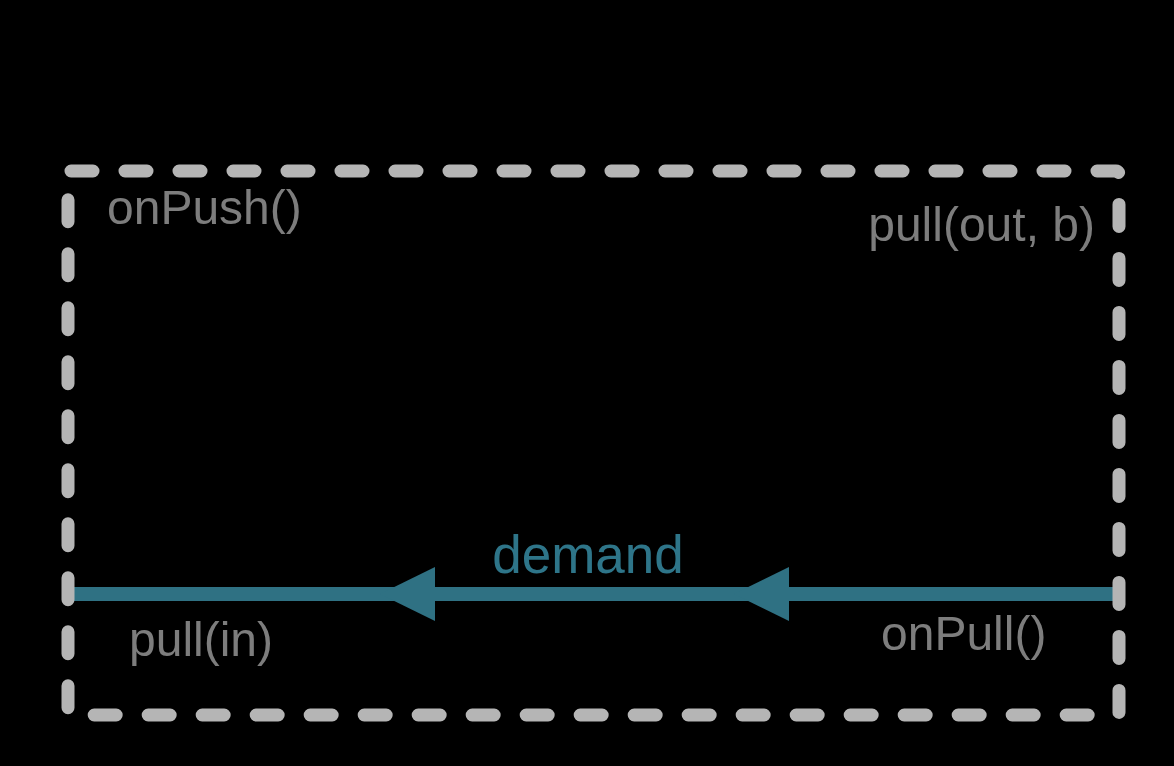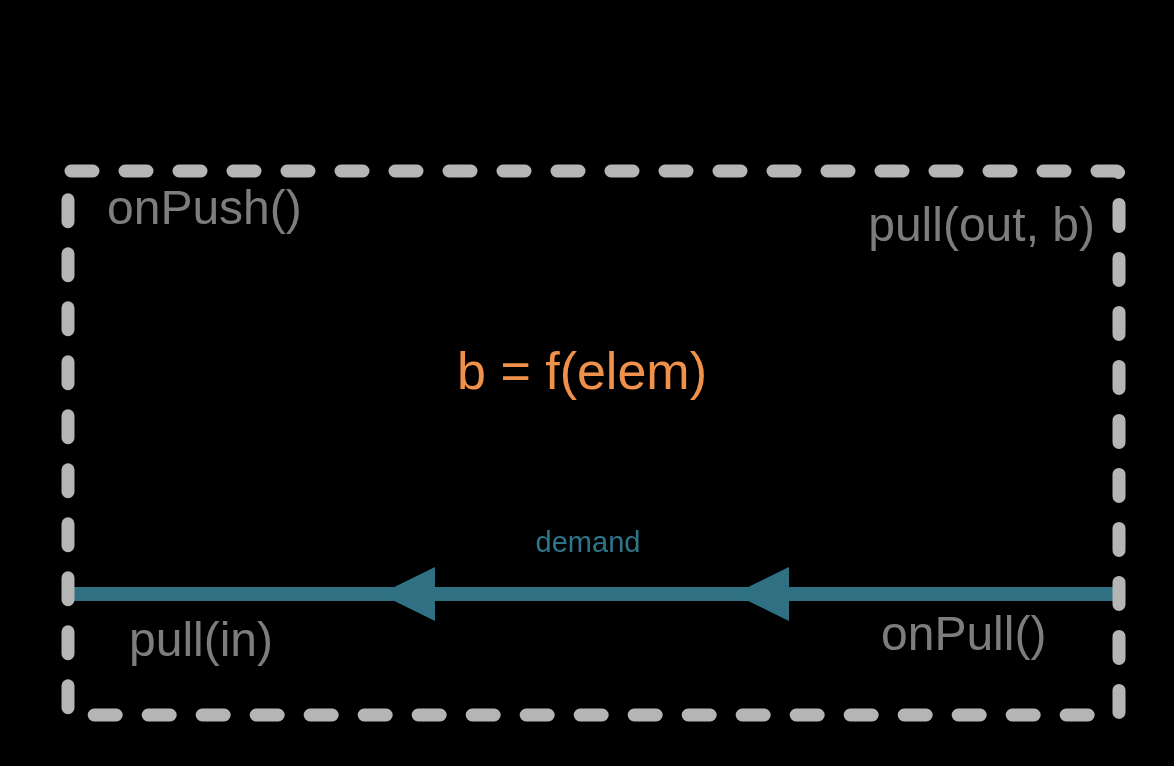--- a/index.html
+++ b/index.html
@@ -33,21 +33,21 @@
     color: var(--color-label_gray, #7d7d7d);
     font-size: 48px;
   }
   .lbl.formula {
     color: var(--color-formula_orange, #f0914b);
     font-size: 52px;
     transform: translateX(-50%);
   }
   .lbl.demand {
     color: var(--color-demand_teal, #2e7589);
-    font-size: 29px;
+    font-size: 53px;
     transform: translateX(-50%);
   }
 </style>
 </head>
 <body>
 
 <div class="canvas">
 
   <svg class="overlay-svg" viewBox="0 0 1174 766" xmlns="http://www.w3.org/2000/svg">
 
@@ -57,21 +57,20 @@
       <polygon points="734,594 789,567 789,621" fill="#2f7183"></polygon>
     </g>
 
     <rect x="68" y="171" width="1051" height="544" rx="3" fill="none" stroke-width="13" stroke-dasharray="22 32" stroke-linecap="round" stroke="#b5b5b5"></rect>
   </svg>
 
   <div class="lbl gray" style="left:91px; top:184px;margin-left:16px;">onPush()</div>
 
   <div class="lbl gray" style="right:79px; top:201px;">pull(out, b)</div>
 
-  <div class="lbl formula" style="left:582px; top:345px;">b = f(elem)</div>
 
   <div class="lbl demand" style="left:588px; top:528px;">demand</div>
 
   <div class="lbl gray" style="left:881px; top:610px;">onPull()</div>
 
   <div class="lbl gray" style="left:129px; top:616px;">pull(in)</div>
 
 </div>
 
 </body></html>

